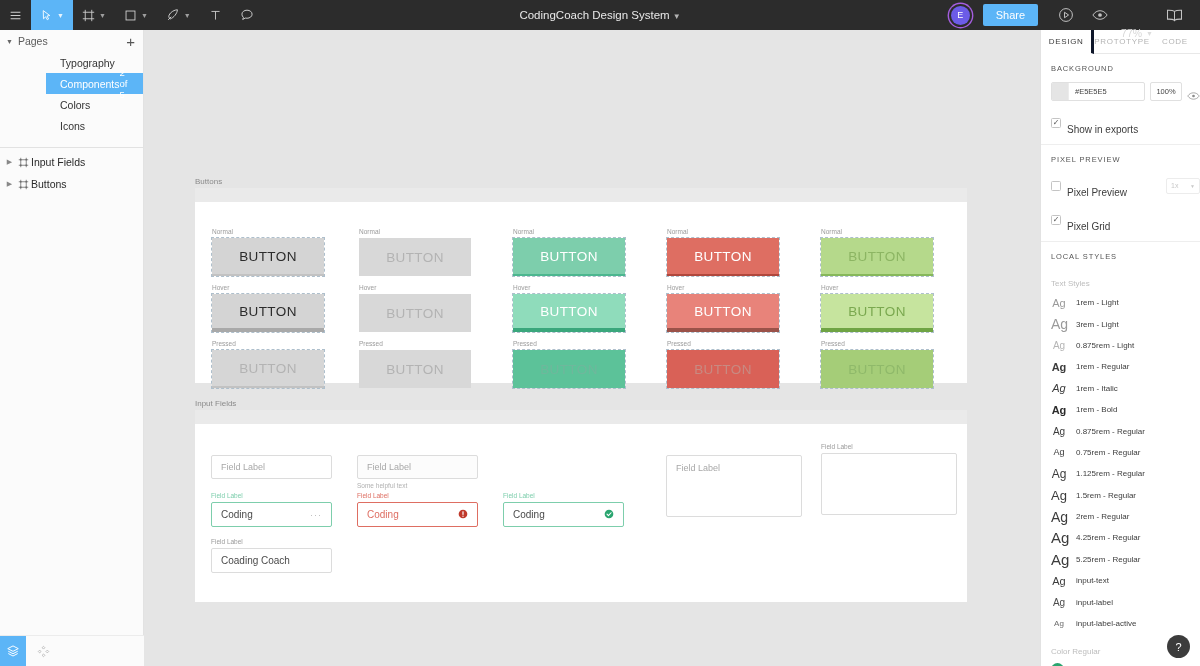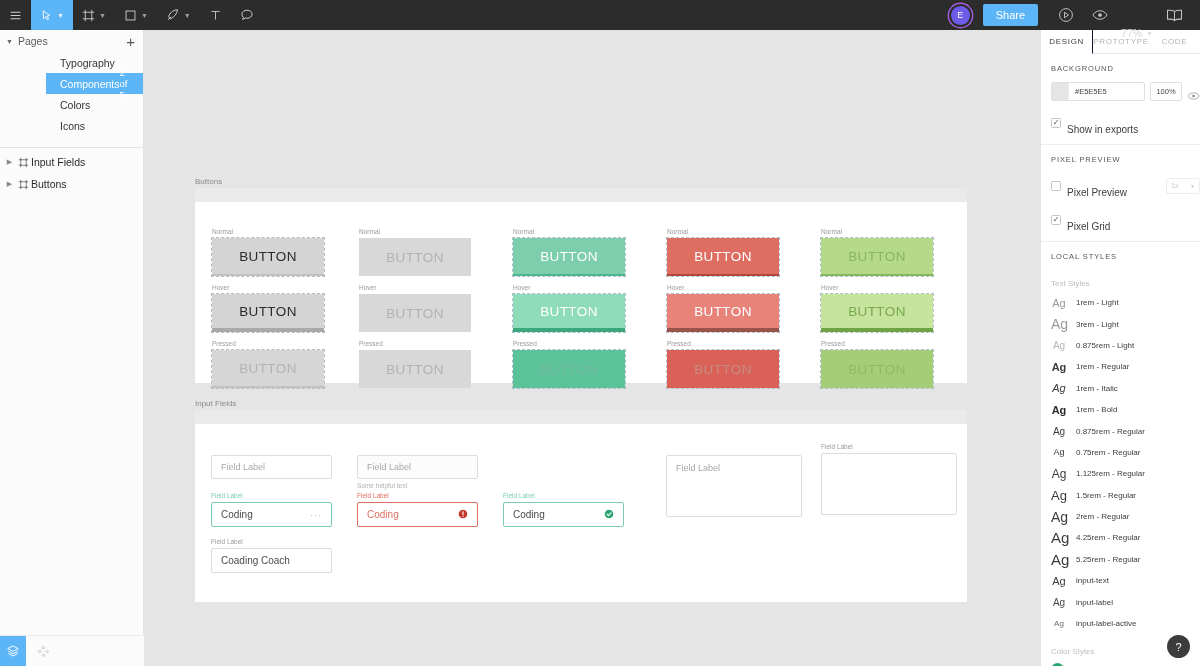--- a/index.html
+++ b/index.html
@@ -112,21 +112,21 @@
   
   #rightpanel {
     position: absolute; top: 30px; right: 0; width: 160px; height: 636px;
     background: #fff; border-left: 1px solid #e2e2e2; overflow: hidden;
   }
   #rp-tabs { display: flex; height: 24px; border-bottom: 1px solid #e8e8e8; }
   .rp-tab {
     flex: 1; display: flex; align-items: center; justify-content: center;
     font-size: 8px; letter-spacing: .7px; color: #b4b4b4; cursor: pointer;
   }
-  .rp-tab.active { color: #3c3c3c; border-right: 1px solid #0f172a; border-bottom: 1px solid #fff; margin-bottom: -1px; }
+  .rp-tab.active { color: #3c3c3c; border-right: 3px solid #0f172a; border-bottom: 1px solid #fff; margin-bottom: -1px; }
   .rp-sec { padding: 10px 0 9px 10px; border-bottom: 1px solid #eee; }
   .rp-sec-title { font-size: 7.5px; letter-spacing: .9px; color: #555; margin-bottom: 9px; }
   .rp-row { display: flex; align-items: flex-end; gap: 5px; }
   .color-field {
     flex: 1; display: flex; align-items: center; height: 19px;
     border: 1px solid #e0e0e0; border-radius: 2px; overflow: hidden;
   }
   .color-sw { width: 17px; height: 17px; background: #e5e5e5; border-right: 1px solid #ececec; }
   .color-hex { font-size: 7.5px; color: #444; padding-left: 6px; }
   .opacity-box {
@@ -201,20 +201,23 @@
           <path d="M3 3h10M8 3v10"></path>
         </g>
     </svg>
   </div>
   <div class="tb-btn">
     <svg width="14" height="14" viewBox="0 0 16 16">
       <path d="M8 2.5c3.3 0 5.8 2 5.8 4.6S11.3 11.7 8 11.7c-.7 0-1.3-.1-1.9-.2l-3 1.6.8-2.4C2.8 9.8 2.2 8.6 2.2 7.1 2.2 4.5 4.7 2.5 8 2.5z" fill="none" stroke="#cfcfcf" stroke-width="1.1"></path>
     </svg>
   </div>
 
+  <div id="topbar-title">
+    <span>CodingCoach Design System</span><span class="caret">▼</span>
+  </div>
 
   <div id="topbar-right">
     <div id="avatar">E</div>
     <div id="share-btn">Share</div>
     <div class="tr-icon">
       <svg width="16" height="16" viewBox="0 0 18 18">
         <circle cx="9" cy="9" r="7.2" fill="none" stroke="#c4c4c4" stroke-width="1.1"></circle>
         <path d="M7.3 5.9l4.6 3.1-4.6 3.1z" fill="none" stroke="#c4c4c4" stroke-width="1.1" stroke-linejoin="round"></path>
       </svg>
     </div>
@@ -607,20 +610,20 @@
       <div class="style-row">
           <span class="style-ag" style="font-size:10px;font-weight:400;color:#4c4c4c;">Ag</span>
           <span class="style-name">input-label</span>
         </div>
       <div class="style-row">
           <span class="style-ag" style="font-size:8px;font-weight:400;color:#6c6c6c;">Ag</span>
           <span class="style-name">input-label-active</span>
         </div>
     </div>
 
-    <div class="styles-sub" style="padding-top:13px;">Color Styles</div>
+    <div class="styles-sub" style="padding-top:13px;">Color Regular</div>
     <div style="padding:2px 10px;">
       <span style="display:inline-block;width:13px;height:13px;border-radius:50%;background:#2aa56f;"></span>
     </div>
   </div>
 
   <div id="help-btn">?</div>
 </div>
 
 </body></html>

